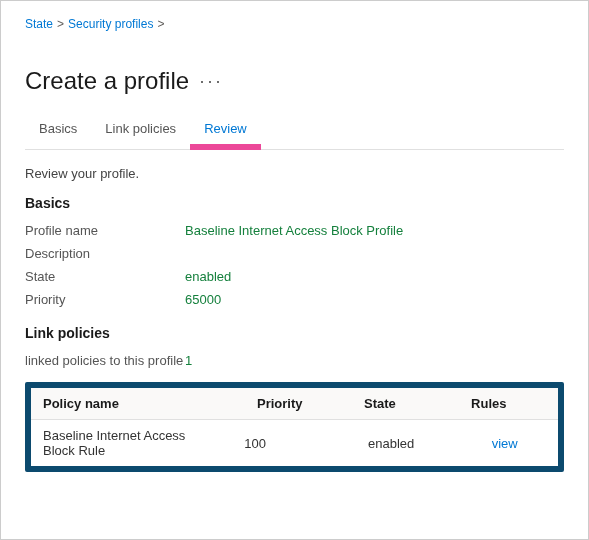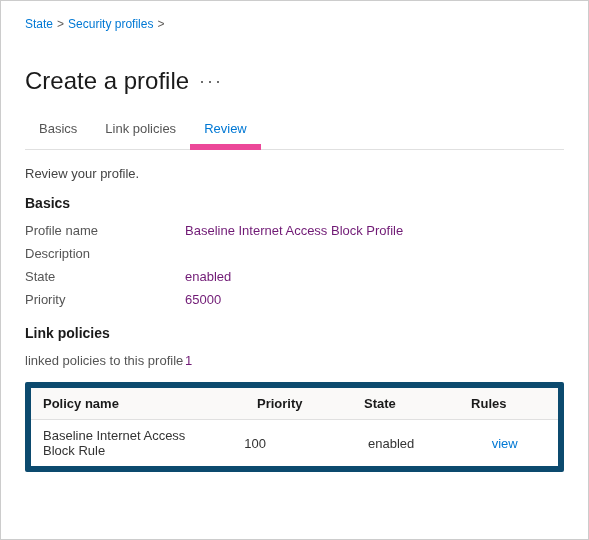--- a/index.html
+++ b/index.html
@@ -85,21 +85,21 @@
       display: flex;
       padding: 4px 0;
       font-size: 13px;
     }
     .field-label {
       width: 160px;
       color: #555;
       flex-shrink: 0;
     }
     .field-value {
-      color: #701a75;
+      color: #15803d;
     }
     .section-divider {
       margin: 14px 0 10px 0;
     }
     .table-container {
       margin-top: 10px;
       border: 6px solid #0c4a6e;
       border-radius: 2px;
     }
     .table-header {

